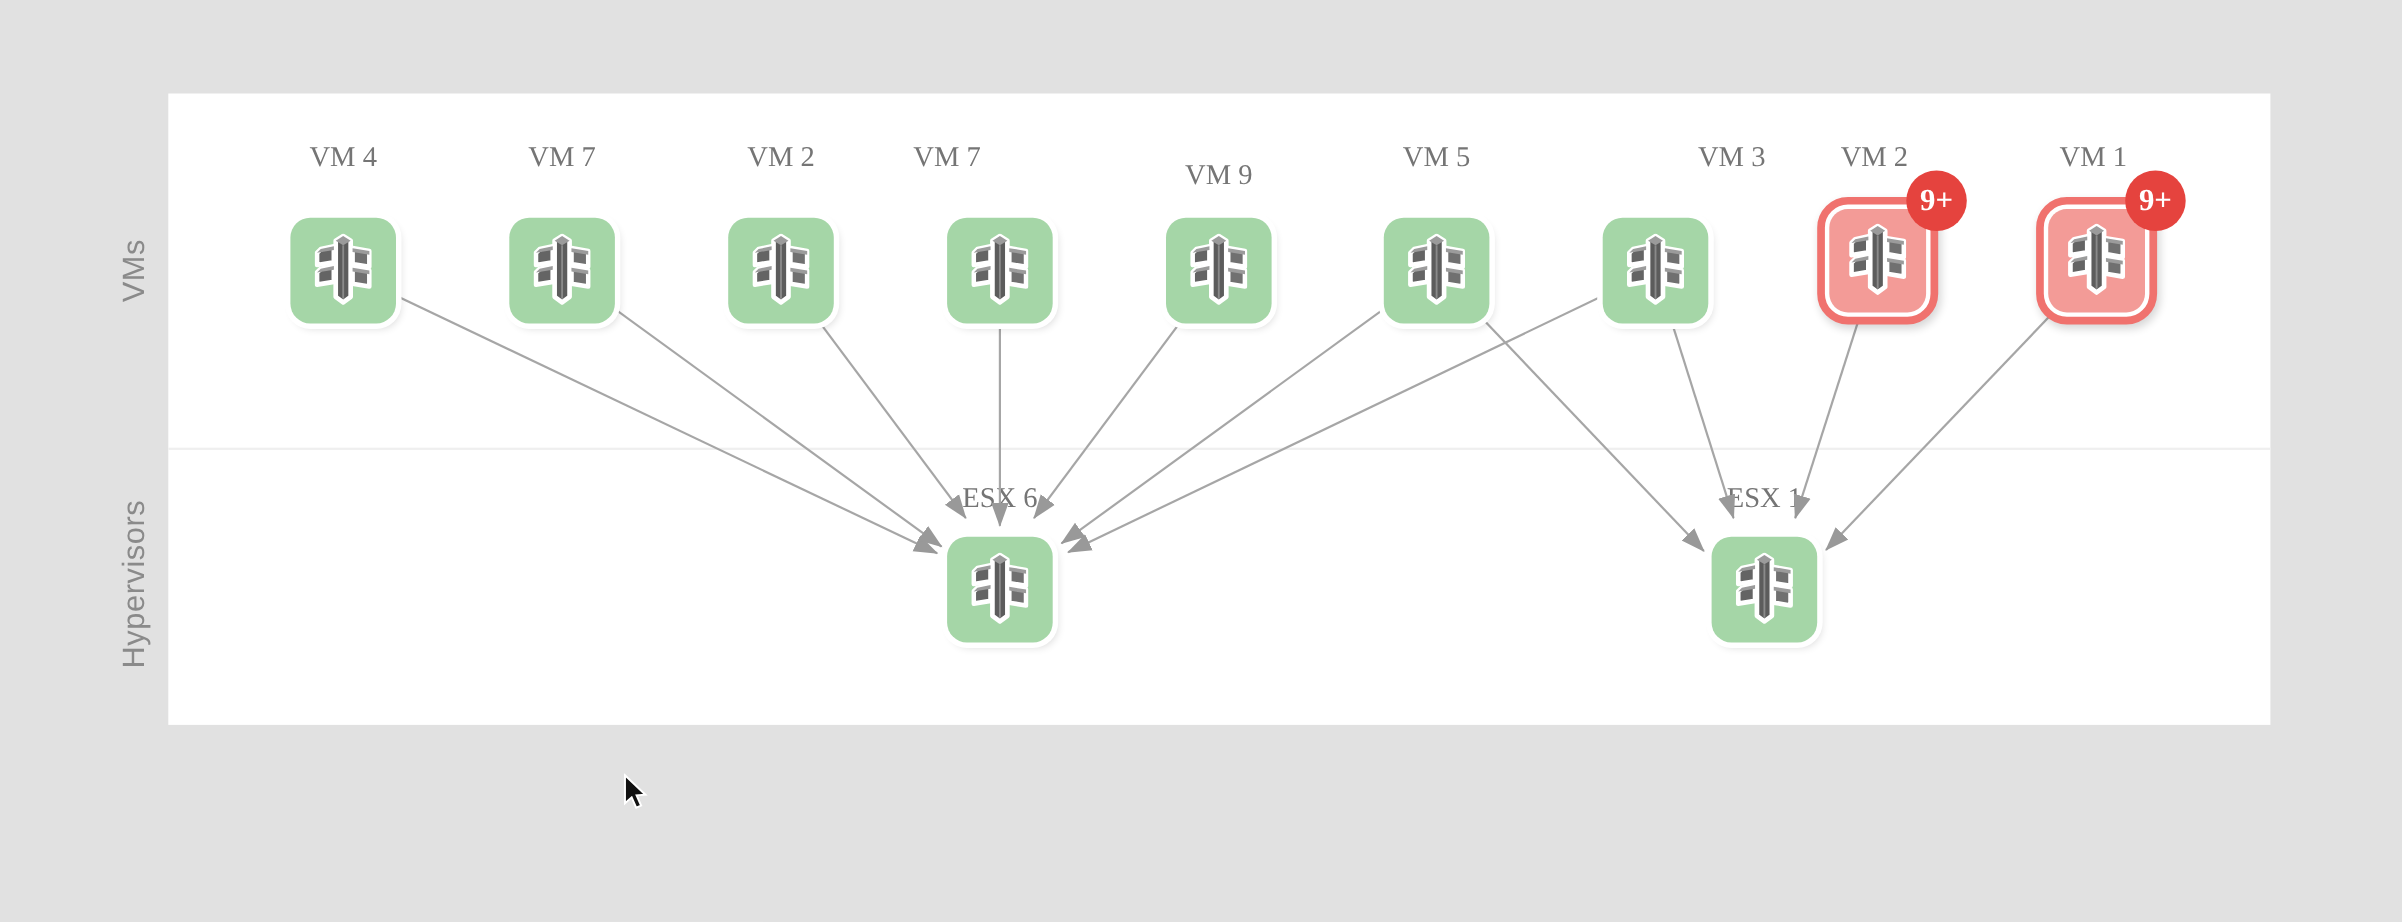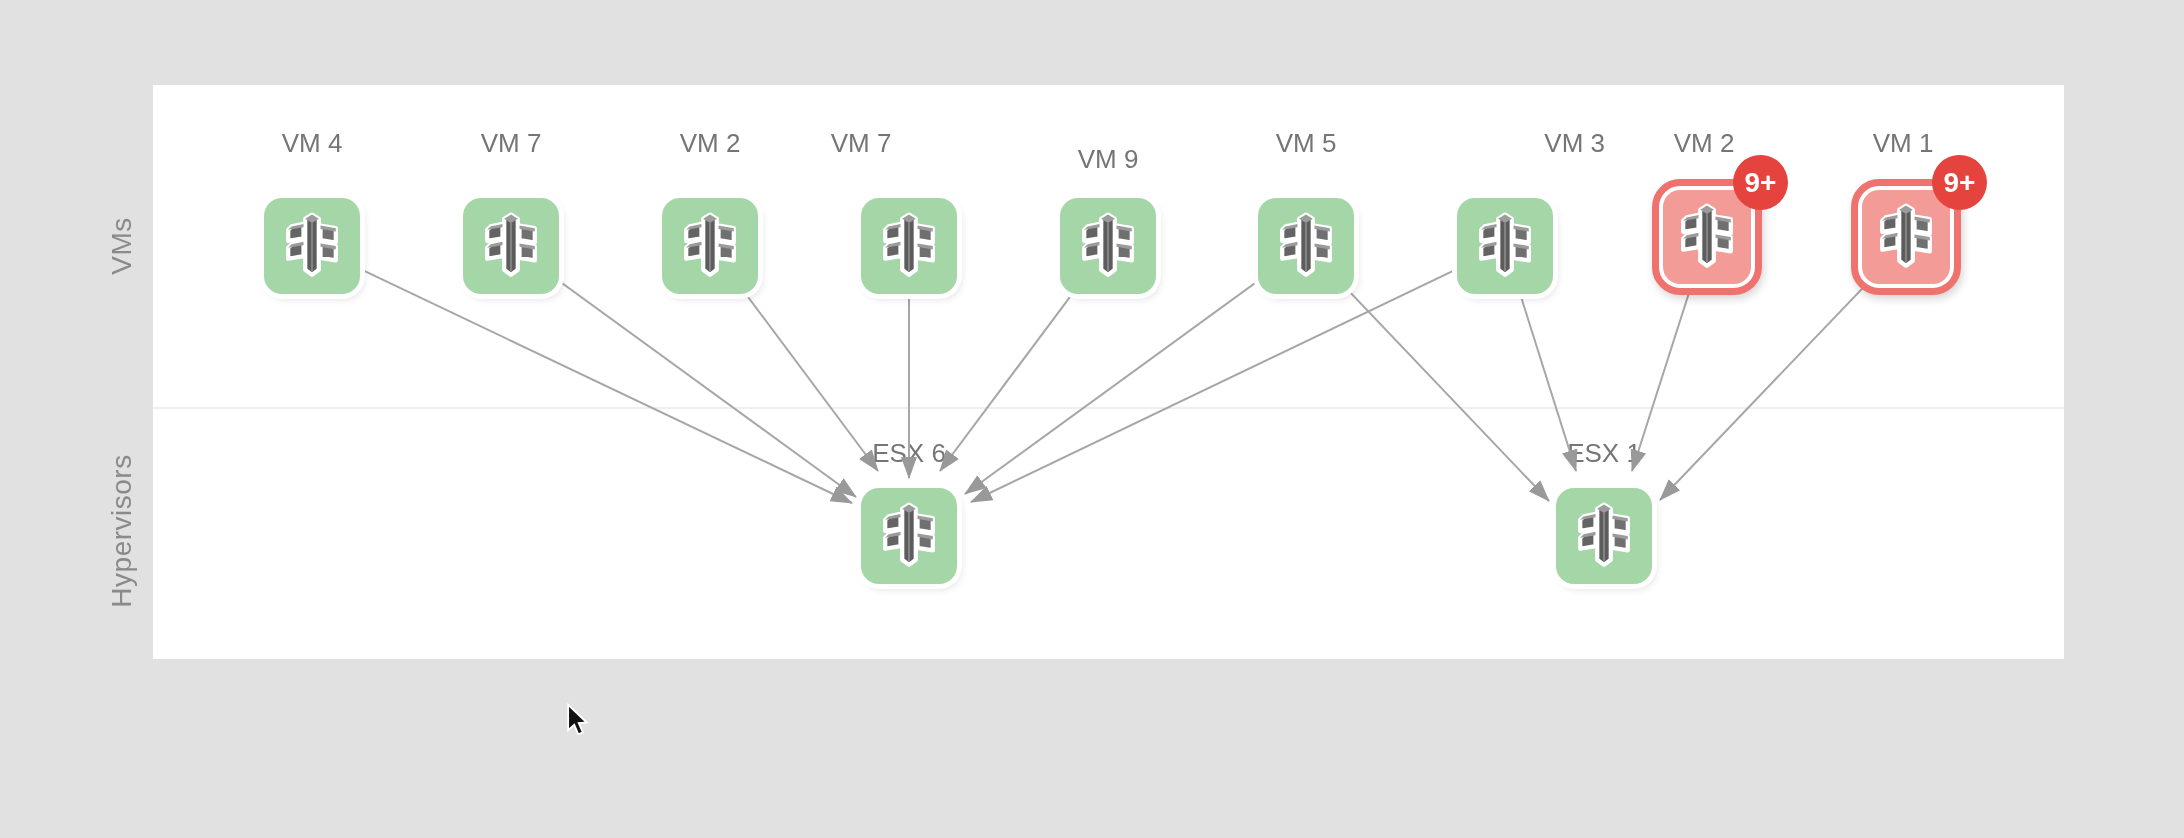--- a/index.html
+++ b/index.html
@@ -1,21 +1,21 @@
 <!DOCTYPE html>
 <html><head>
 <meta charset="utf-8">
 <style>
   html,body{margin:0;padding:0;background:#e1e1e1;font-family:"Liberation Sans",sans-serif;}
   #canvas{position:relative;width:2184px;height:838px;background:#e1e1e1;overflow:hidden;}
   #panel{position:absolute;left:153px;top:85px;width:1911px;height:574px;background:#ffffff;z-index:1;}
   #row-divider{position:absolute;left:153px;top:407px;width:1911px;height:2px;background:#efefef;z-index:2;}
   .row-label{position:absolute;z-index:2;color:#8a8a8a;font-size:28px;letter-spacing:.5px;
              white-space:nowrap;transform:translate(-50%,-50%) rotate(-90deg);}
-  #labels-layer,#nodes-layer{position:absolute;left:0;top:0;width:2184px;height:838px;pointer-events:none;}
+  #labels-layer,#nodes-layer{position:absolute;left:0;top:0;width:2184px;height:838px;pointer-events:none;font-family:Liberation Serif, serif;}
   #labels-layer{z-index:3;}
   #edges-svg{position:absolute;left:0;top:0;z-index:4;pointer-events:none;}
   #nodes-layer{z-index:5;}
   .node-label{position:absolute;width:200px;text-align:center;color:#757575;font-size:26px;}
   .node{position:absolute;width:96px;height:96px;border-radius:18px;display:flex;align-items:center;
         justify-content:center;pointer-events:auto;cursor:pointer;
         box-shadow:0 0 0 5px #ffffff,3px 4px 8px rgba(0,0,0,0.16);}
   .node.healthy{background:#a5d6a7;}
   .problem-outer{position:absolute;width:110px;height:116px;box-sizing:border-box;background:#ffffff;
         border:7px solid #f0726e;border-radius:28px;padding:4px;pointer-events:auto;cursor:pointer;

